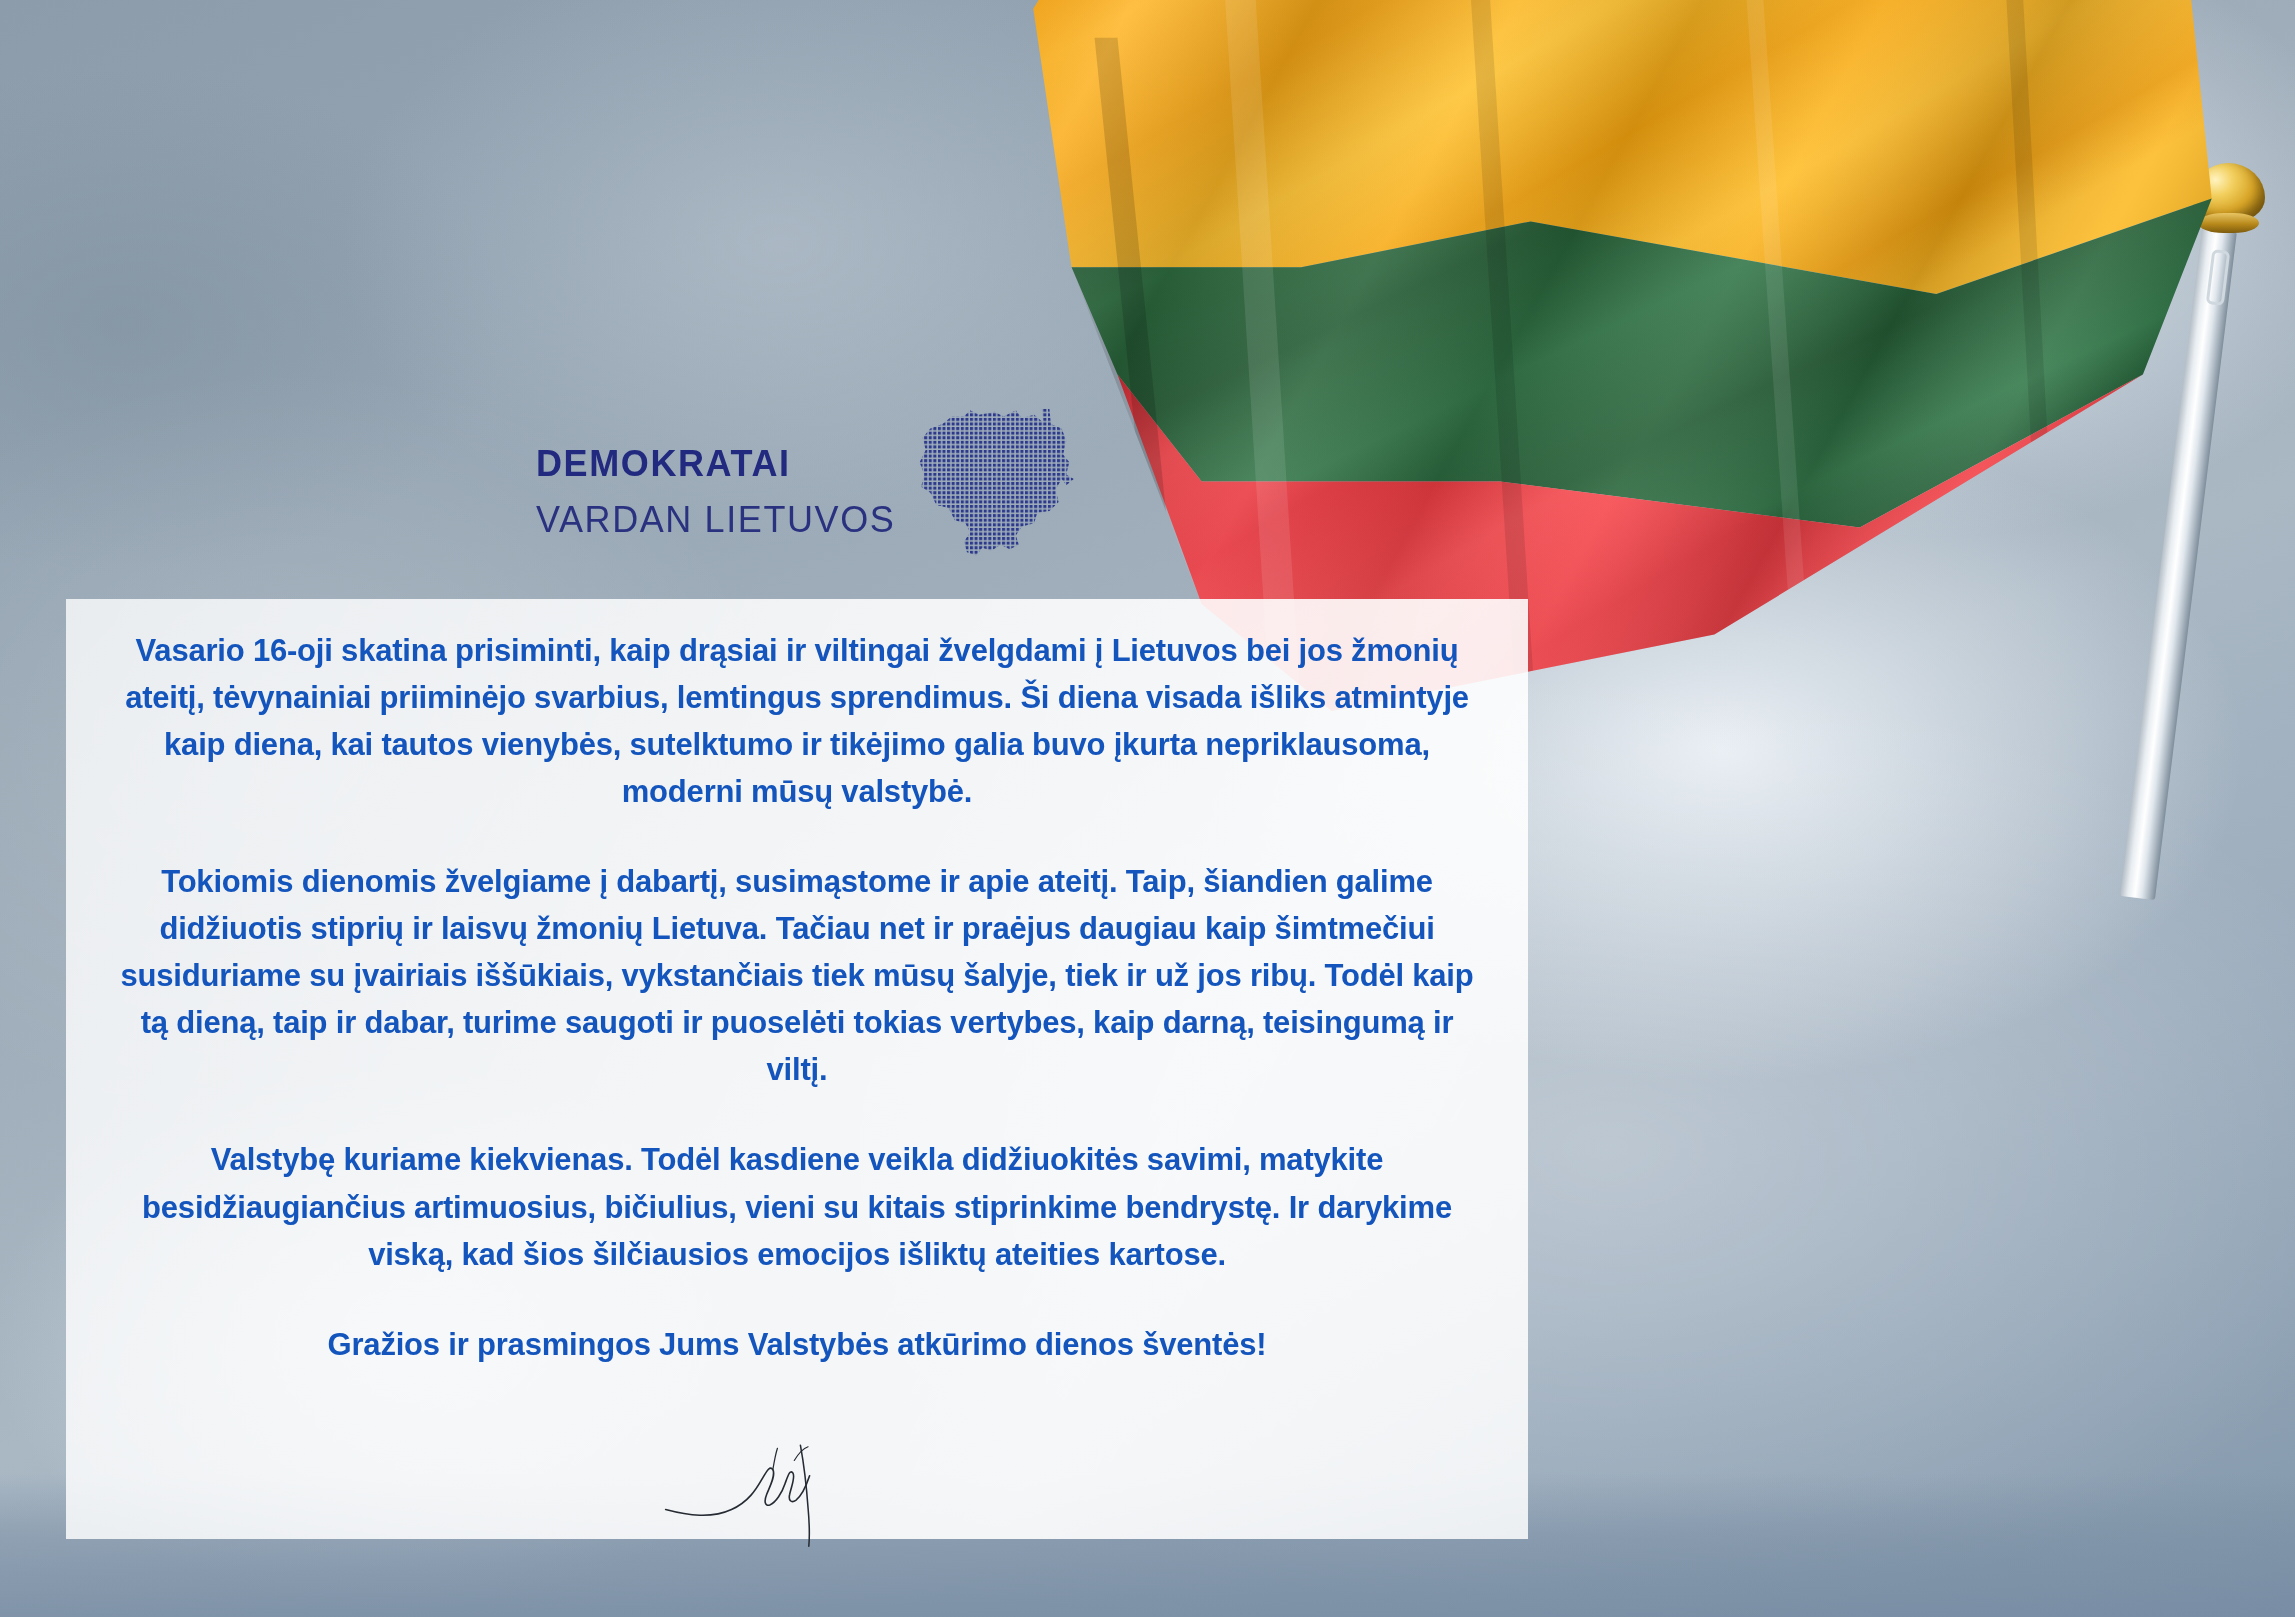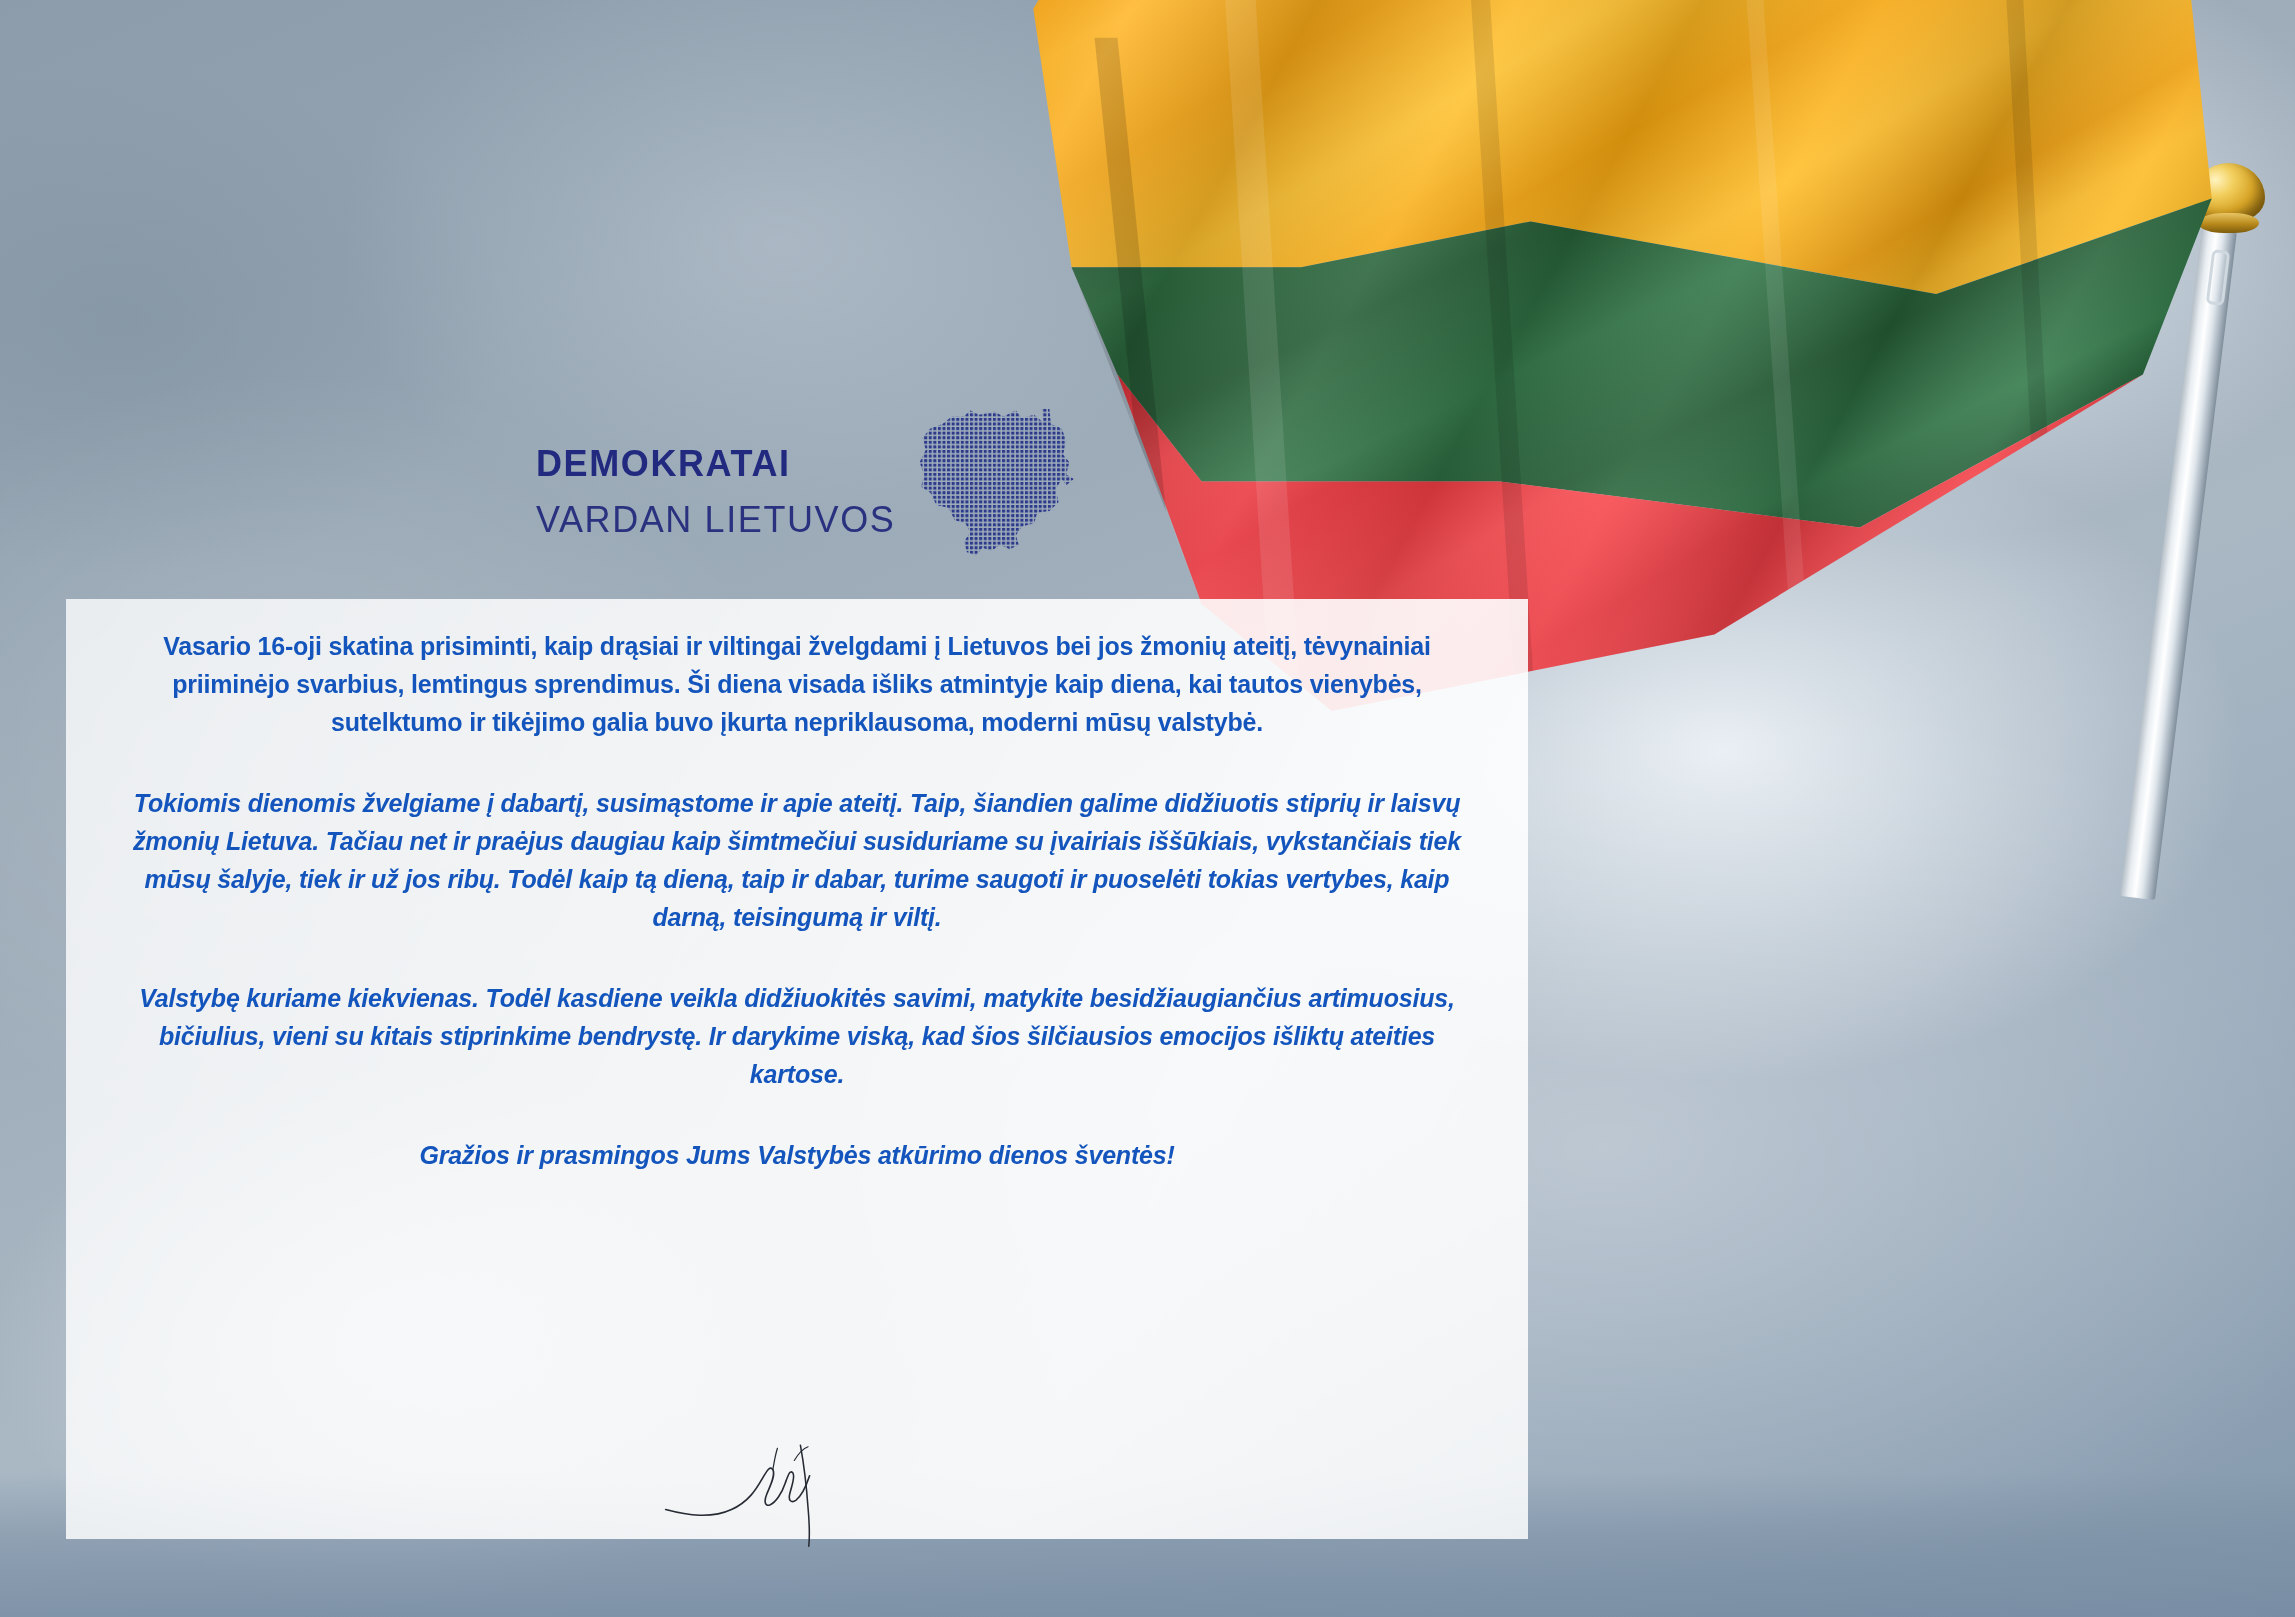--- a/index.html
+++ b/index.html
@@ -123,28 +123,28 @@
   .panel {
     position: absolute;
     left: 66px; top: 599px;
     width: 1462px; height: 940px;
     background: linear-gradient(115deg, rgba(255,255,255,0.78) 0%, rgba(255,255,255,0.86) 40%, rgba(255,255,255,0.90) 72%, rgba(255,255,255,0.84) 100%);
     box-sizing: border-box;
     padding: 27.5px 44px 0 44px;
   }
   .para {
     color: #1355bc;
-    font-size: 25px;
+    font-size: 31px;
     font-weight: 700;
     line-height: 1.52;
     text-align: center;
     letter-spacing: -0.2px;
     margin: 0;
   }
-  .para + .para { margin-top: 43px; font-style: italic; }
+  .para + .para { margin-top: 43px; }
   .para.greeting { }
   .para.signoff  { margin-top: 47px; }
 
   
   .signature {
     position: absolute;
     left: 658px; top: 1439px;
     width: 245px; height: 115px;
   }
   .signature svg { display:block; width:100%; height:100%; }

